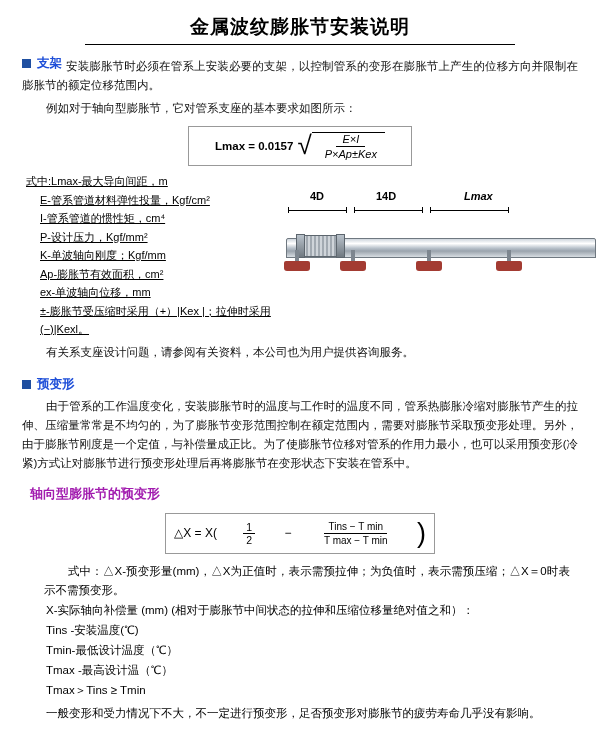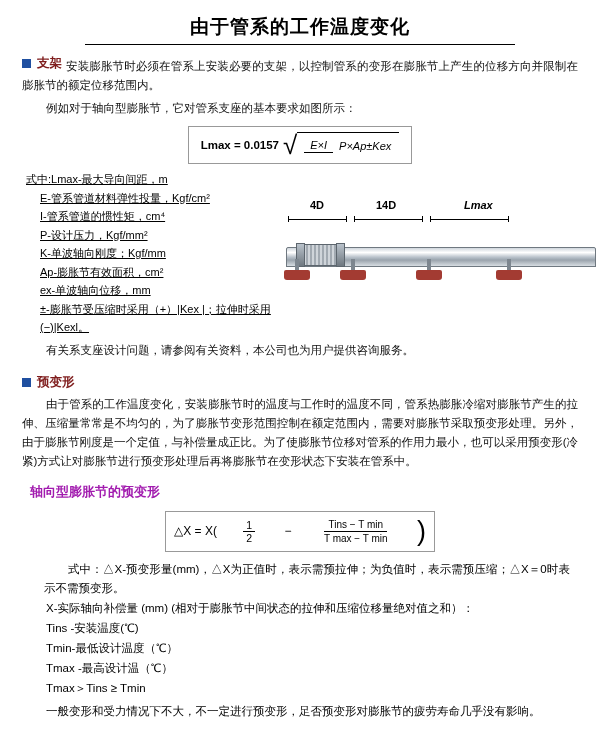--- a/index.html
+++ b/index.html
@@ -41,21 +41,21 @@
     color: #111;
     margin: 0 22px 0 22px;
     text-align: justify;
   }
   .indent {
     text-indent: 24px;
   }
   .sec-head {
     font-size: 12.5px;
     font-weight: bold;
-    color: #7f1d1d;
+    color: #1d4ed8;
     margin: 8px 0 4px 22px;
     display: flex;
     align-items: center;
   }
   .sq {
     display: inline-block;
     width: 9px;
     height: 9px;
     background: #1f4fa0;
     margin-right: 6px;
@@ -75,21 +75,21 @@
     border: 1px solid #999;
     padding: 5px 6px;
     display: flex;
     align-items: center;
     justify-content: center;
     font-size: 11.5px;
     font-weight: bold;
   }
   .frac {
     display: inline-flex;
-    flex-direction: row;
+    flex-direction: column;
     align-items: center;
     margin-left: 5px;
     vertical-align: middle;
   }
   .frac .num {
     border-bottom: 1px solid #000;
     padding: 0 6px 1px 6px;
     font-style: italic;
     font-size: 11px;
     font-weight: normal;
@@ -127,21 +127,21 @@
     margin-left: 26px;
     font-size: 11px;
     line-height: 18.5px;
     text-decoration: underline;
   }
   .defs div { white-space: nowrap; }
   .figure {
     position: relative;
     flex: 1;
     margin-left: 2px;
-    margin-top: 29px;
+    margin-top: 18px;
     height: 120px;
   }
   .fig-labels {
     position: absolute;
     top: 0;
     left: 10px;
     right: 6px;
     height: 16px;
     font-size: 11px;
     font-weight: bold;
@@ -267,21 +267,21 @@
     line-height: 19px;
     margin: 4px 22px 0 22px;
     text-align: justify;
   }
 </style>
 </head>
 <body>
 
 <div class="page">
 
-  <div class="title">由于管系的工作温度变化</div>
+  <div class="title">金属波纹膨胀节安装说明</div>
   <div class="title-rule"></div>
 
   <div class="sec-head">
     <span class="sq"></span>
     <span>支架</span>
   </div>
 
   <div class="body-text indent" style="text-indent:44px;margin-top:-19px;">安装膨胀节时必须在管系上安装必要的支架，以控制管系的变形在膨胀节上产生的位移方向并限制在膨胀节的额定位移范围内。</div>
   <div class="body-text indent" style="margin-top:4px;">例如对于轴向型膨胀节，它对管系支座的基本要求如图所示：</div>
 

